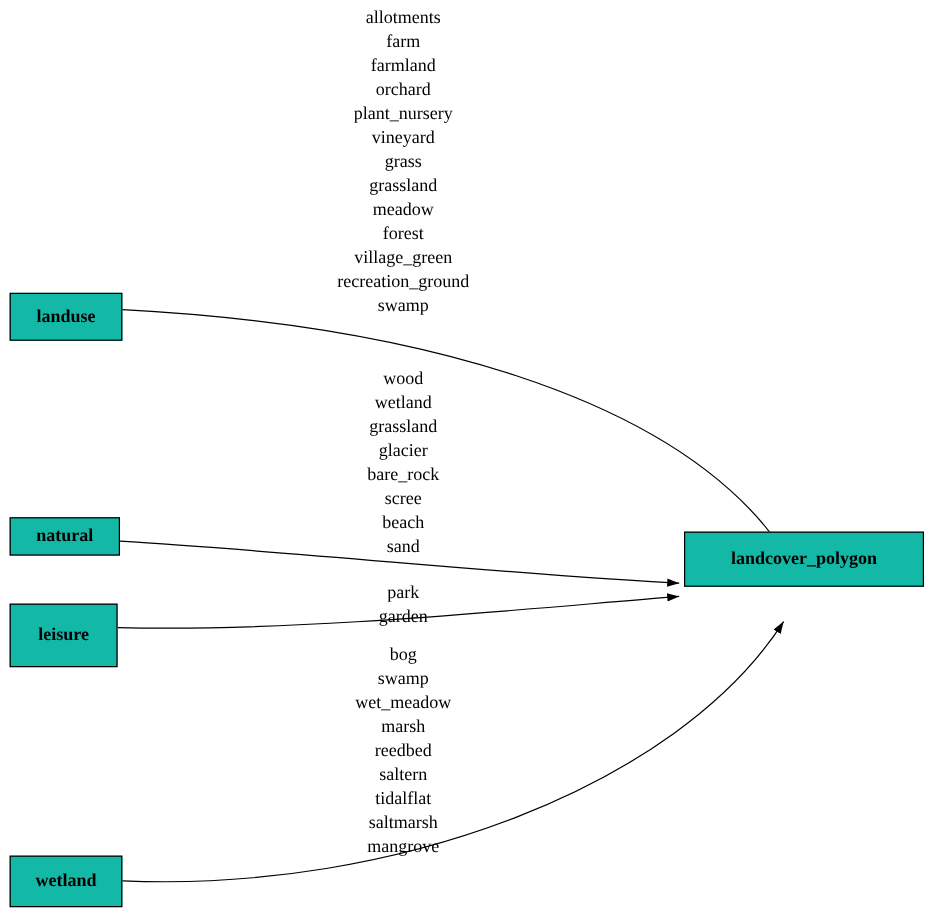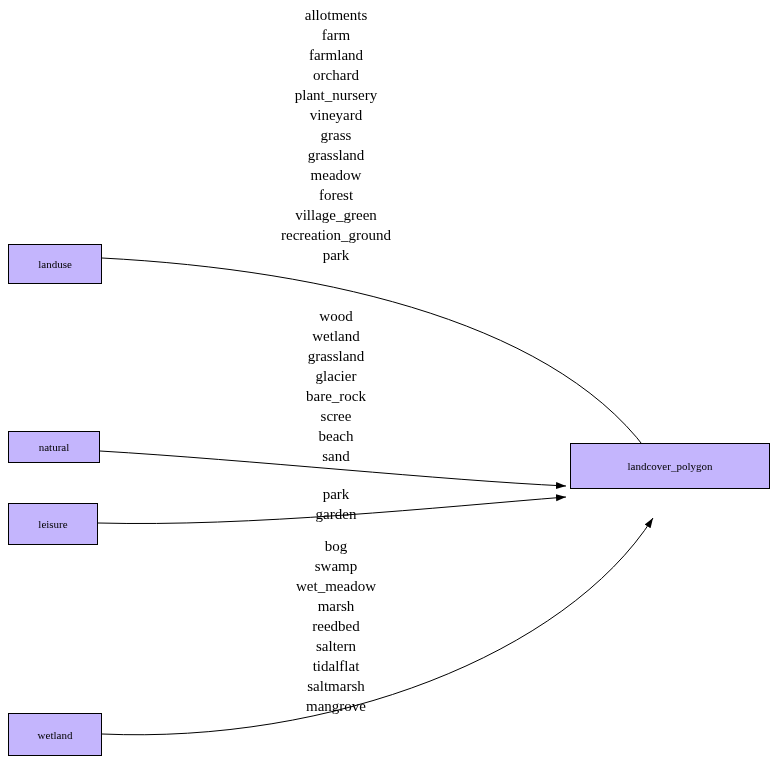--- a/index.html
+++ b/index.html
@@ -25,30 +25,31 @@
   }
   .edge {
     fill: none;
     stroke: #000000;
     stroke-width: 1;
   }
   .node {
     position: absolute;
     box-sizing: border-box;
     border: 1px solid #000000;
-    background: #c4b5fd;
+    background: #14b8a6;
     display: flex;
     align-items: center;
     justify-content: center;
-    font-size: 11px;
+    font-size: 15px;
     white-space: nowrap;
+    font-weight: bold;
   }
   .node-landuse   { left: 8px;   top: 244px; width: 94px;  height: 40px; }
   .node-natural   { left: 8px;   top: 431px; width: 92px;  height: 32px; }
-  .node-leisure   { left: 8px;   top: 503px; width: 90px;  height: 42px; }
+  .node-leisure   { left: 8px;   top: 503px; width: 90px;  height: 53px; }
   .node-wetland   { left: 8px;   top: 713px; width: 94px;  height: 43px; }
   .node-target    { left: 570px; top: 443px; width: 200px; height: 46px; }
   .edge-label {
     position: absolute;
     left: 176px;
     width: 320px;
     text-align: center;
     font-size: 15px;
     line-height: 20px;
     white-space: pre-line;
@@ -80,21 +81,21 @@
 farmland
 orchard
 plant_nursery
 vineyard
 grass
 grassland
 meadow
 forest
 village_green
 recreation_ground
-park</div>
+swamp</div>
 
   <div class="edge-label label-natural">wood
 wetland
 grassland
 glacier
 bare_rock
 scree
 beach
 sand</div>
 

